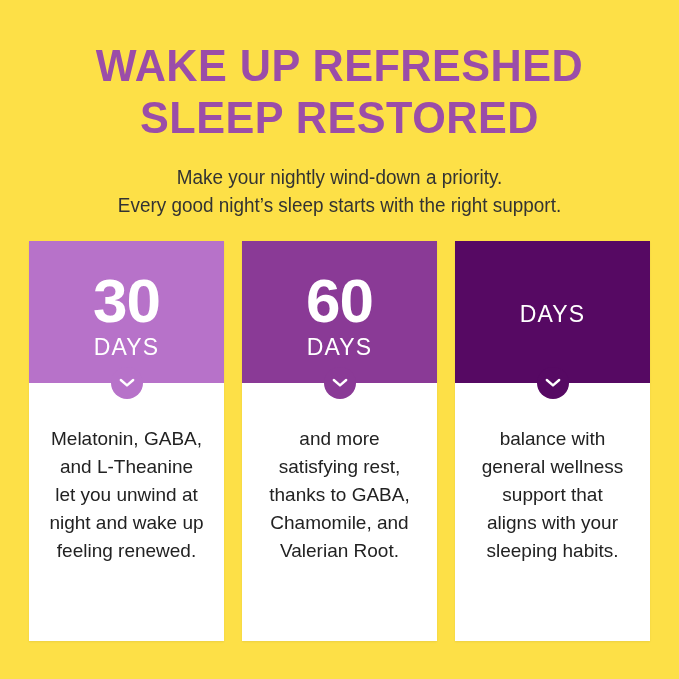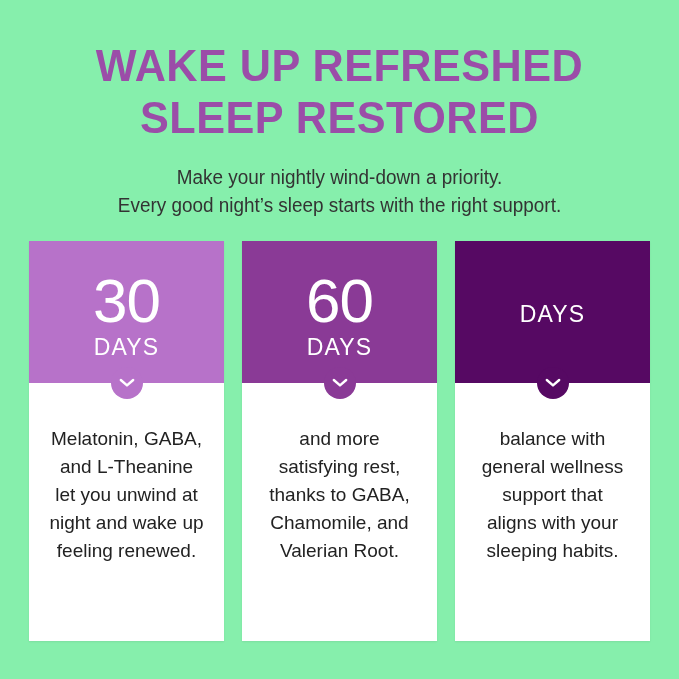--- a/index.html
+++ b/index.html
@@ -77,21 +77,21 @@
     height: 142px;
     display: flex;
     flex-direction: column;
     align-items: center;
     justify-content: center;
     color: #ffffff;
     flex: 0 0 auto;
   }
   .card-number {
     font-size: 62px;
-    font-weight: normal;
+    font-weight: bold;
     line-height: 60px;
     letter-spacing: -1px;
     margin-top: 6px;
   }
   .card-days {
     font-size: 23px;
     font-weight: normal;
     letter-spacing: 1.2px;
     line-height: 24px;
     margin-top: 4px;
@@ -123,21 +123,21 @@
     font-family: "Liberation Sans", sans-serif;
   }
   .card-body .line {
     display: block;
     white-space: nowrap;
   }
 </style>
 </head>
 <body style="background: rgb(235, 235, 235);">
 
-<div class="poster" style="background: #86efac;">
+<div class="poster" style="background: #fde047;">
 
   <div class="headline" style="color: rgb(155, 77, 168);">
     <span class="line">WAKE UP REFRESHED</span>
     <span class="line">SLEEP RESTORED</span>
   </div>
 
   <div class="subhead" style="color: rgb(51, 51, 51);">
     <span class="line">Make your nightly wind-down a priority.</span>
     <span class="line">Every good night’s sleep starts with the right support.</span>
   </div>

